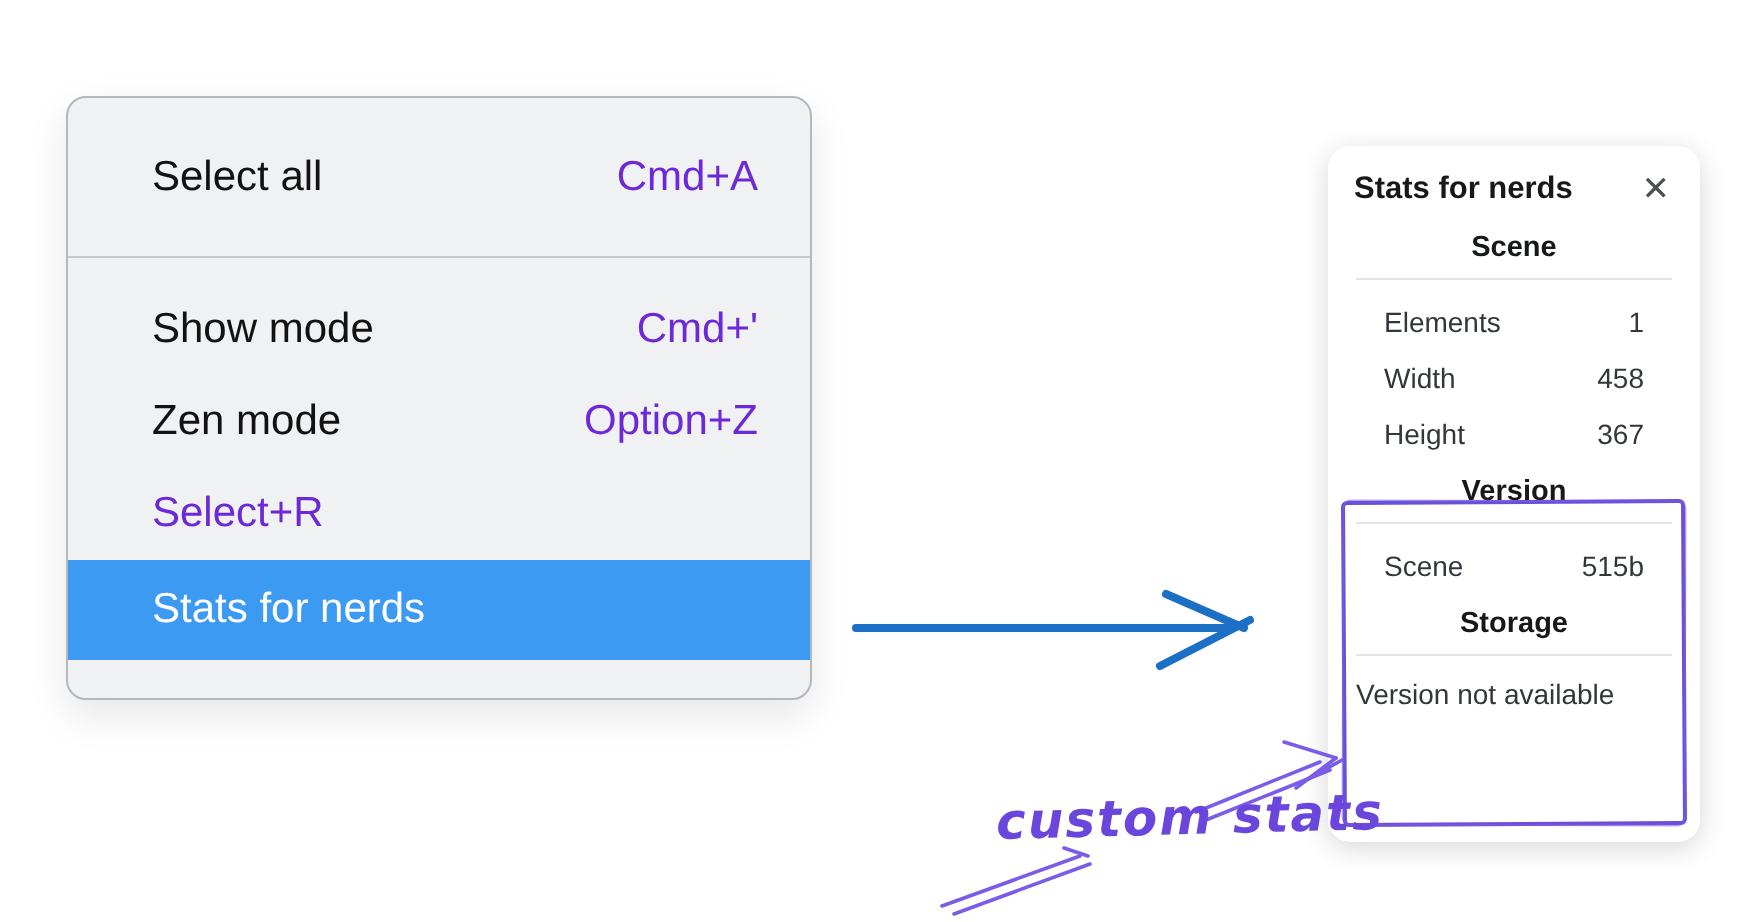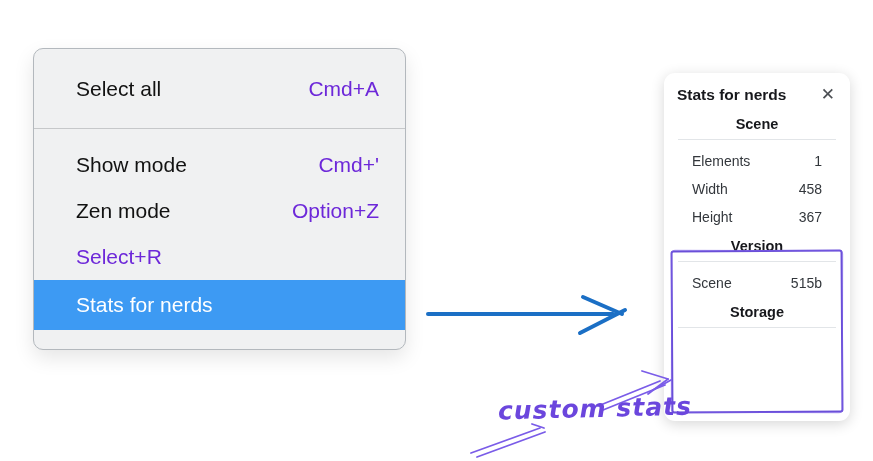--- a/index.html
+++ b/index.html
@@ -152,20 +152,21 @@
 
     <div class="sec-head tight">Version</div>
     <hr class="sec-div">
     <div class="stat-row">
       <span>Scene</span>
       <span>515b</span>
     </div>
 
     <div class="sec-head tight">Storage</div>
     <hr class="sec-div">
+    <div class="version-note">Version not available</div>
   </div>
 
   <div class="sketch-rect"></div>
 
   <svg class="overlay" width="873" height="461" viewBox="0 0 873 461">
 
     <g stroke="#1b6fc5" stroke-width="4" fill="none" stroke-linecap="round">
       <line x1="428" y1="314" x2="613" y2="314"></line>
       <line x1="583" y1="297" x2="622" y2="314"></line>
       <line x1="580" y1="333" x2="625" y2="310"></line>

